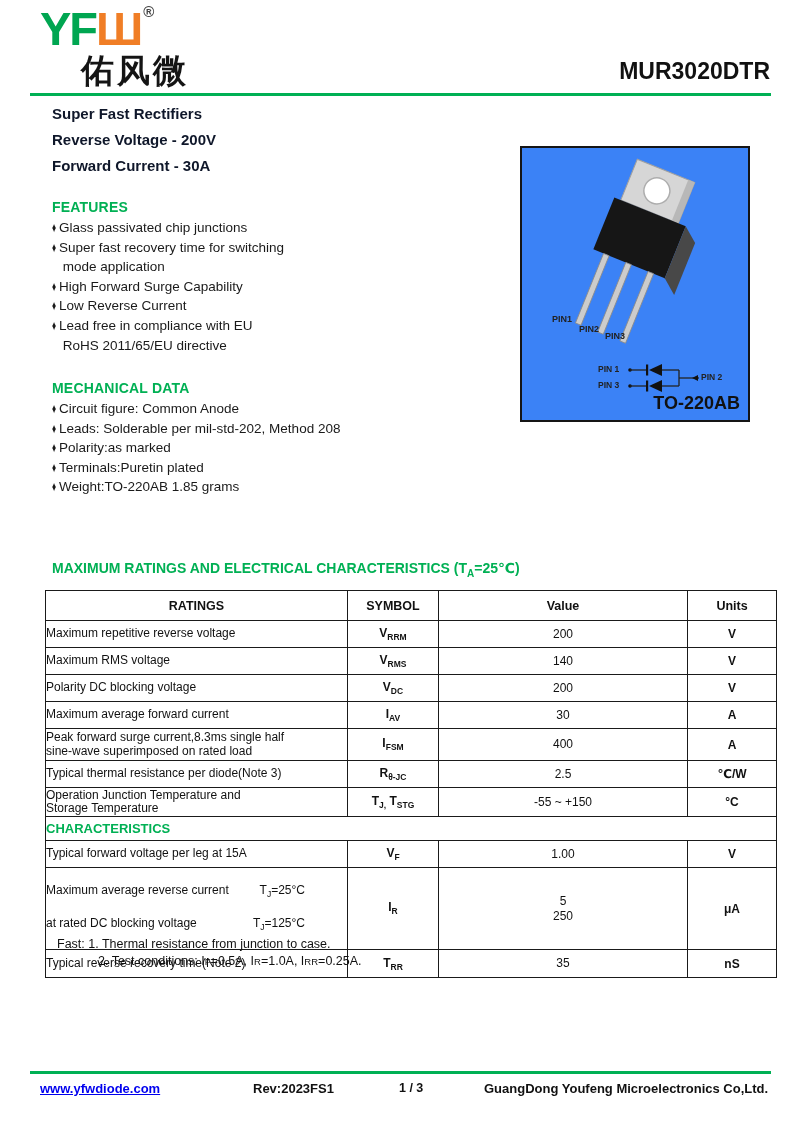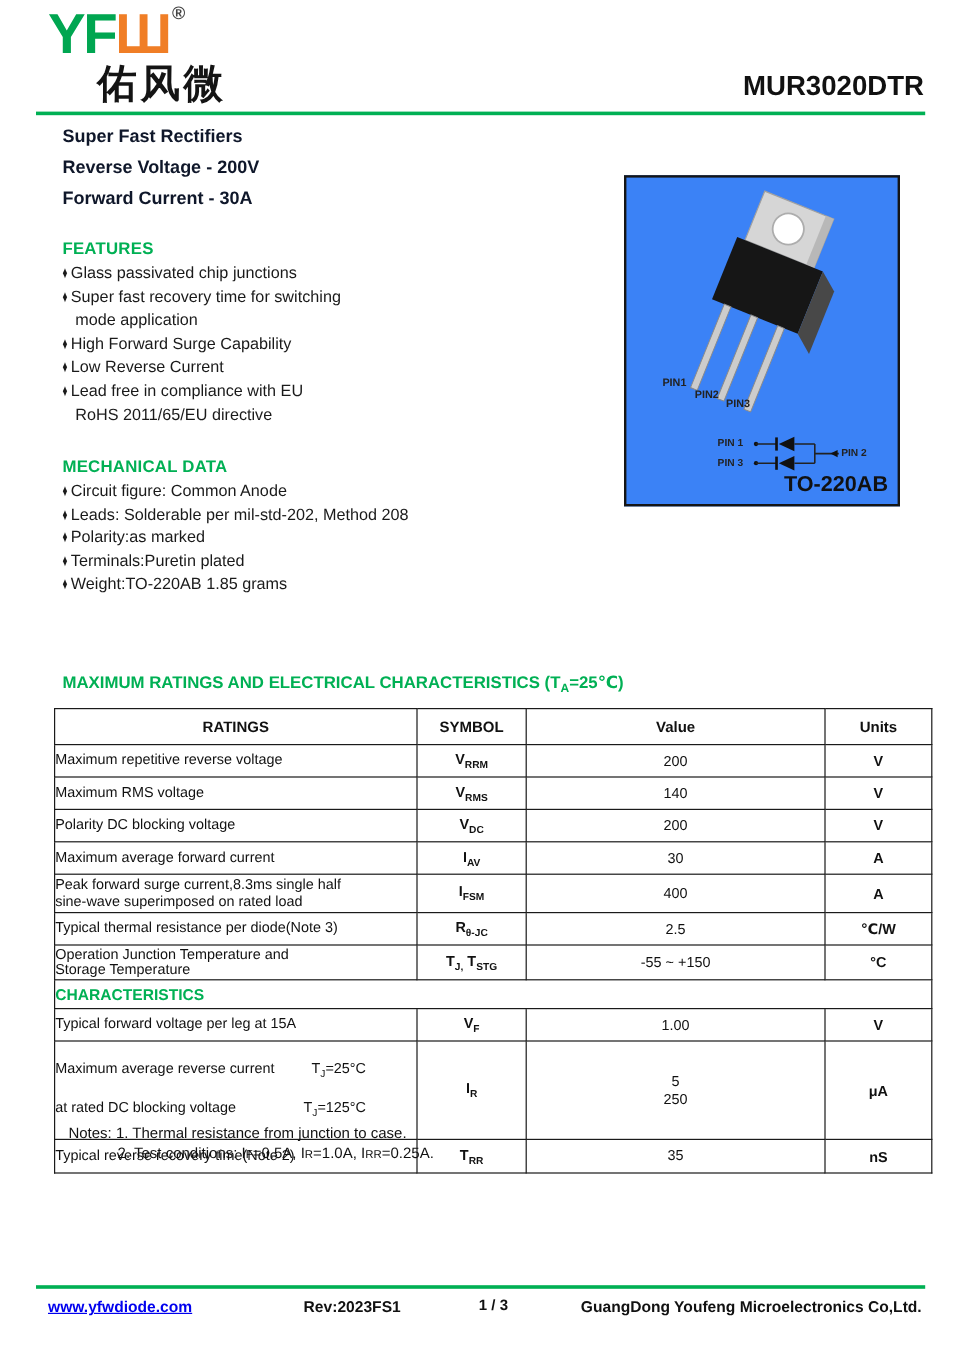--- a/index.html
+++ b/index.html
@@ -232,21 +232,21 @@
         <td class="c-rating">Typical reverse recovery time(Note 2)</td>
         <td class="c-sym"><span>T</span><sub>RR</sub></td>
         <td class="c-val">35</td>
         <td class="c-unit">nS</td>
       </tr>
     </tbody>
       </table>
   </div>
 
   <div class="notes">
-    <div><span>Notes:</span> <span>1. Thermal resistance from junction to case.</span></div>
+    <div><span>Fast:</span> <span>1. Thermal resistance from junction to case.</span></div>
     <div class="indent"><span>2. Test conditions: I</span><span class="sc">F</span><span>=0.5A, I</span><span class="sc">R</span><span>=1.0A, I</span><span class="sc">RR</span><span>=0.25A.</span></div>
   </div>
 
   <div class="rule rule-bottom"></div>
   <a class="footer-item f-link" href="#">www.yfwdiode.com</a>
   <span class="footer-item f-rev">Rev:2023FS1</span>
   <span class="footer-item f-page">1 / 3</span>
   <span class="footer-item f-company">GuangDong Youfeng Microelectronics Co,Ltd.</span>
 
 </div>

